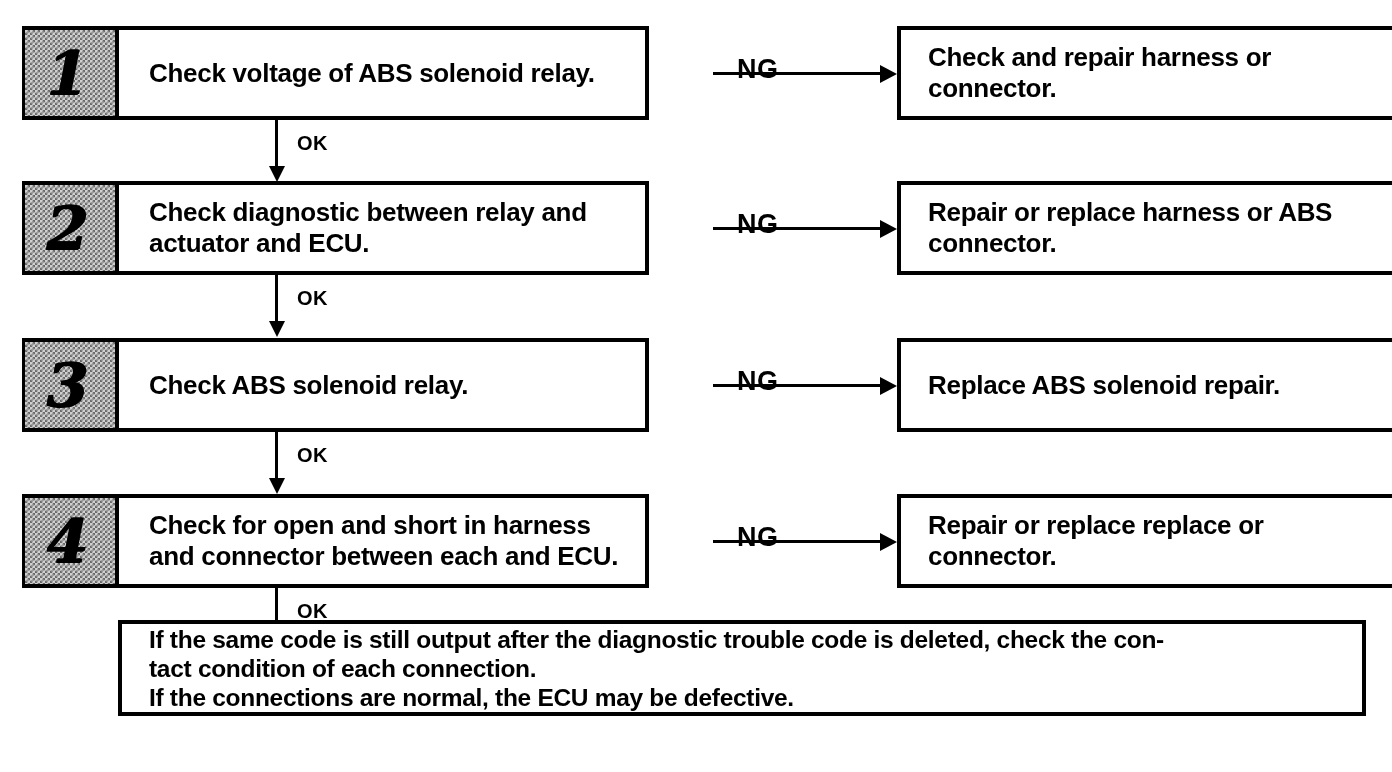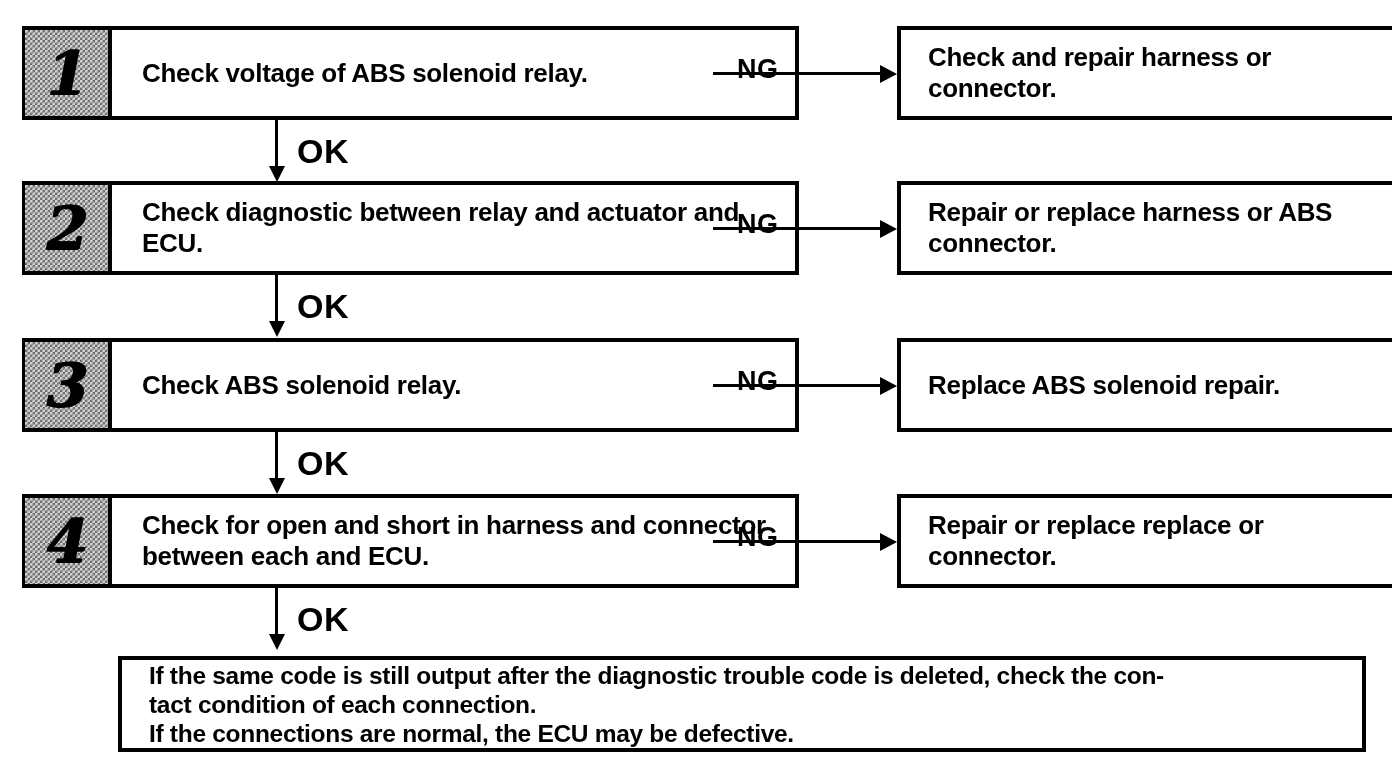--- a/index.html
+++ b/index.html
@@ -37,22 +37,22 @@
     font-family: "DejaVu Serif", serif;
     font-style: italic;
     font-weight: bold;
     font-size: 60px;
     line-height: 1;
     color: #000;
     text-shadow: 1.5px 0 0 #000, 0 1px 0 #000;
     padding-right: 6px;
   }
   .check-box {
-    position: absolute; left: 108px; top: 0;
-    width: 691px; height: 94px;
+    position: absolute; left: 115px; top: 0;
+    width: 534px; height: 94px;
     box-sizing: border-box;
     border: 4px solid #000;
     background: #fff;
     display: flex; align-items: center;
     padding-left: 30px; padding-right: 21px;
   }
   .result-box {
     position: absolute; left: 897px; top: 0;
     width: 509px; height: 94px;
     box-sizing: border-box;
@@ -88,24 +88,24 @@
   }
   .ok-head {
     position: absolute; left: 269px; top: 140px;
     width: 0; height: 0;
     border-top: 16px solid #000;
     border-left: 8px solid transparent;
     border-right: 8px solid transparent;
   }
   .ok-label {
     position: absolute; left: 297px; top: 106px;
-    font-size: 34px; font-weight: bold; letter-spacing: 0.5px;
+    font-size: 20px; font-weight: bold; letter-spacing: 0.5px;
   }
   #conclusion-box {
-    position: absolute; left: 118px; top: 656px;
+    position: absolute; left: 118px; top: 620px;
     width: 1248px; height: 96px;
     box-sizing: border-box;
     border: 4px solid #000;
     background: #fff;
     display: flex; align-items: center;
     padding: 2px 15px 2px 27px;
   }
   #conclusion-box .box-text {
     white-space: pre-line;
     font-size: 24.5px;

